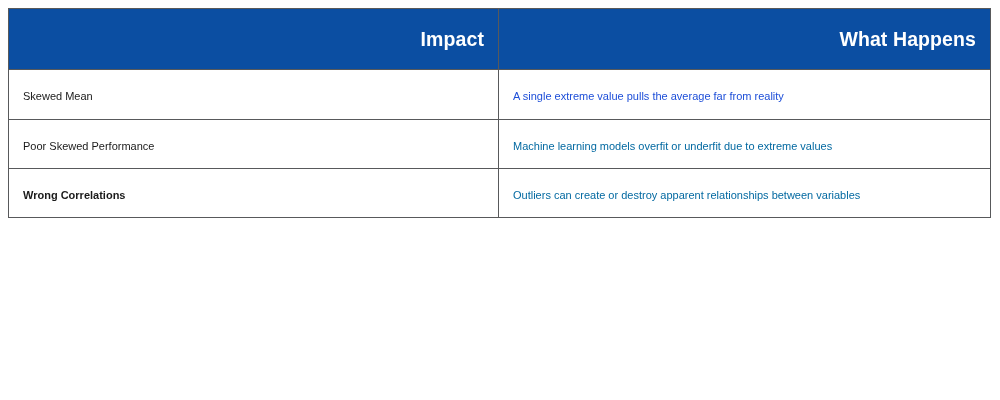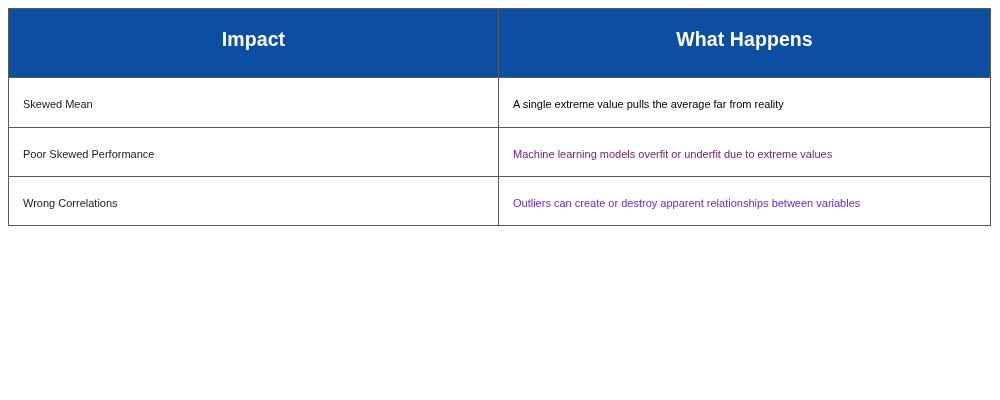--- a/index.html
+++ b/index.html
@@ -35,22 +35,22 @@
 
   thead tr.header-row {
     background: #0b4ea2;
   }
 
   thead th {
     background: #0b4ea2;
     color: #ffffff;
     font-size: 19.5px;
     font-weight: bold;
-    text-align: center;
-    padding: 18px 14px 26px 14px;
+    text-align: right;
+    padding: 18px 14px 18px 14px;
     vertical-align: middle;
     border-right: 1px solid #58595b;
     line-height: 1.25;
     letter-spacing: 0.1px;
   }
   thead th:last-child { border-right: none; }
 
   tbody td {
     color: #1a1a1a;
     font-size: 11px;
@@ -77,25 +77,25 @@
     </colgroup>
     <thead>
       <tr class="header-row">
         <th style="border-right: 1px solid rgb(88, 89, 91); background: rgb(11, 78, 162); color: rgb(255, 255, 255);">Impact</th>
         <th style="background: rgb(11, 78, 162); color: rgb(255, 255, 255);">What Happens</th>
       </tr>
     </thead>
     <tbody>
       <tr>
         <td class="cell-impact" style="border-top: 1px solid rgb(88, 89, 91); border-right: 1px solid rgb(88, 89, 91); color: rgb(26, 26, 26);">Skewed Mean</td>
-        <td class="cell-what" style="border-top: 1px solid rgb(88, 89, 91); color: #000000; margin-left: 15px;">A single extreme value pulls the average far from reality</td>
+        <td class="cell-what" style="border-top: 1px solid rgb(88, 89, 91); color: #1d4ed8; margin-left: 15px;">A single extreme value pulls the average far from reality</td>
       </tr>
       <tr>
         <td class="cell-impact" style="border-top: 1px solid rgb(88, 89, 91); border-right: 1px solid rgb(88, 89, 91); color: rgb(26, 26, 26);">Poor Skewed Performance</td>
-        <td class="cell-what" style="border-top: 1px solid rgb(88, 89, 91); color: #701a75;">Machine learning models overfit or underfit due to extreme values</td>
+        <td class="cell-what" style="border-top: 1px solid rgb(88, 89, 91); color: #0369a1;">Machine learning models overfit or underfit due to extreme values</td>
       </tr>
       <tr>
-        <td class="cell-impact" style="border-top: 1px solid rgb(88, 89, 91); border-right: 1px solid rgb(88, 89, 91); color: rgb(26, 26, 26);">Wrong Correlations</td>
-        <td class="cell-what" style="border-top: 1px solid rgb(88, 89, 91); color: #6d28d9;">Outliers can create or destroy apparent relationships between variables</td>
+        <td class="cell-impact" style="border-top: 1px solid rgb(88, 89, 91); border-right: 1px solid rgb(88, 89, 91); color: rgb(26, 26, 26); font-weight: bold;">Wrong Correlations</td>
+        <td class="cell-what" style="border-top: 1px solid rgb(88, 89, 91); color: #0369a1;">Outliers can create or destroy apparent relationships between variables</td>
       </tr>
     </tbody>
   </table>
 </div>
 
 </body></html>

